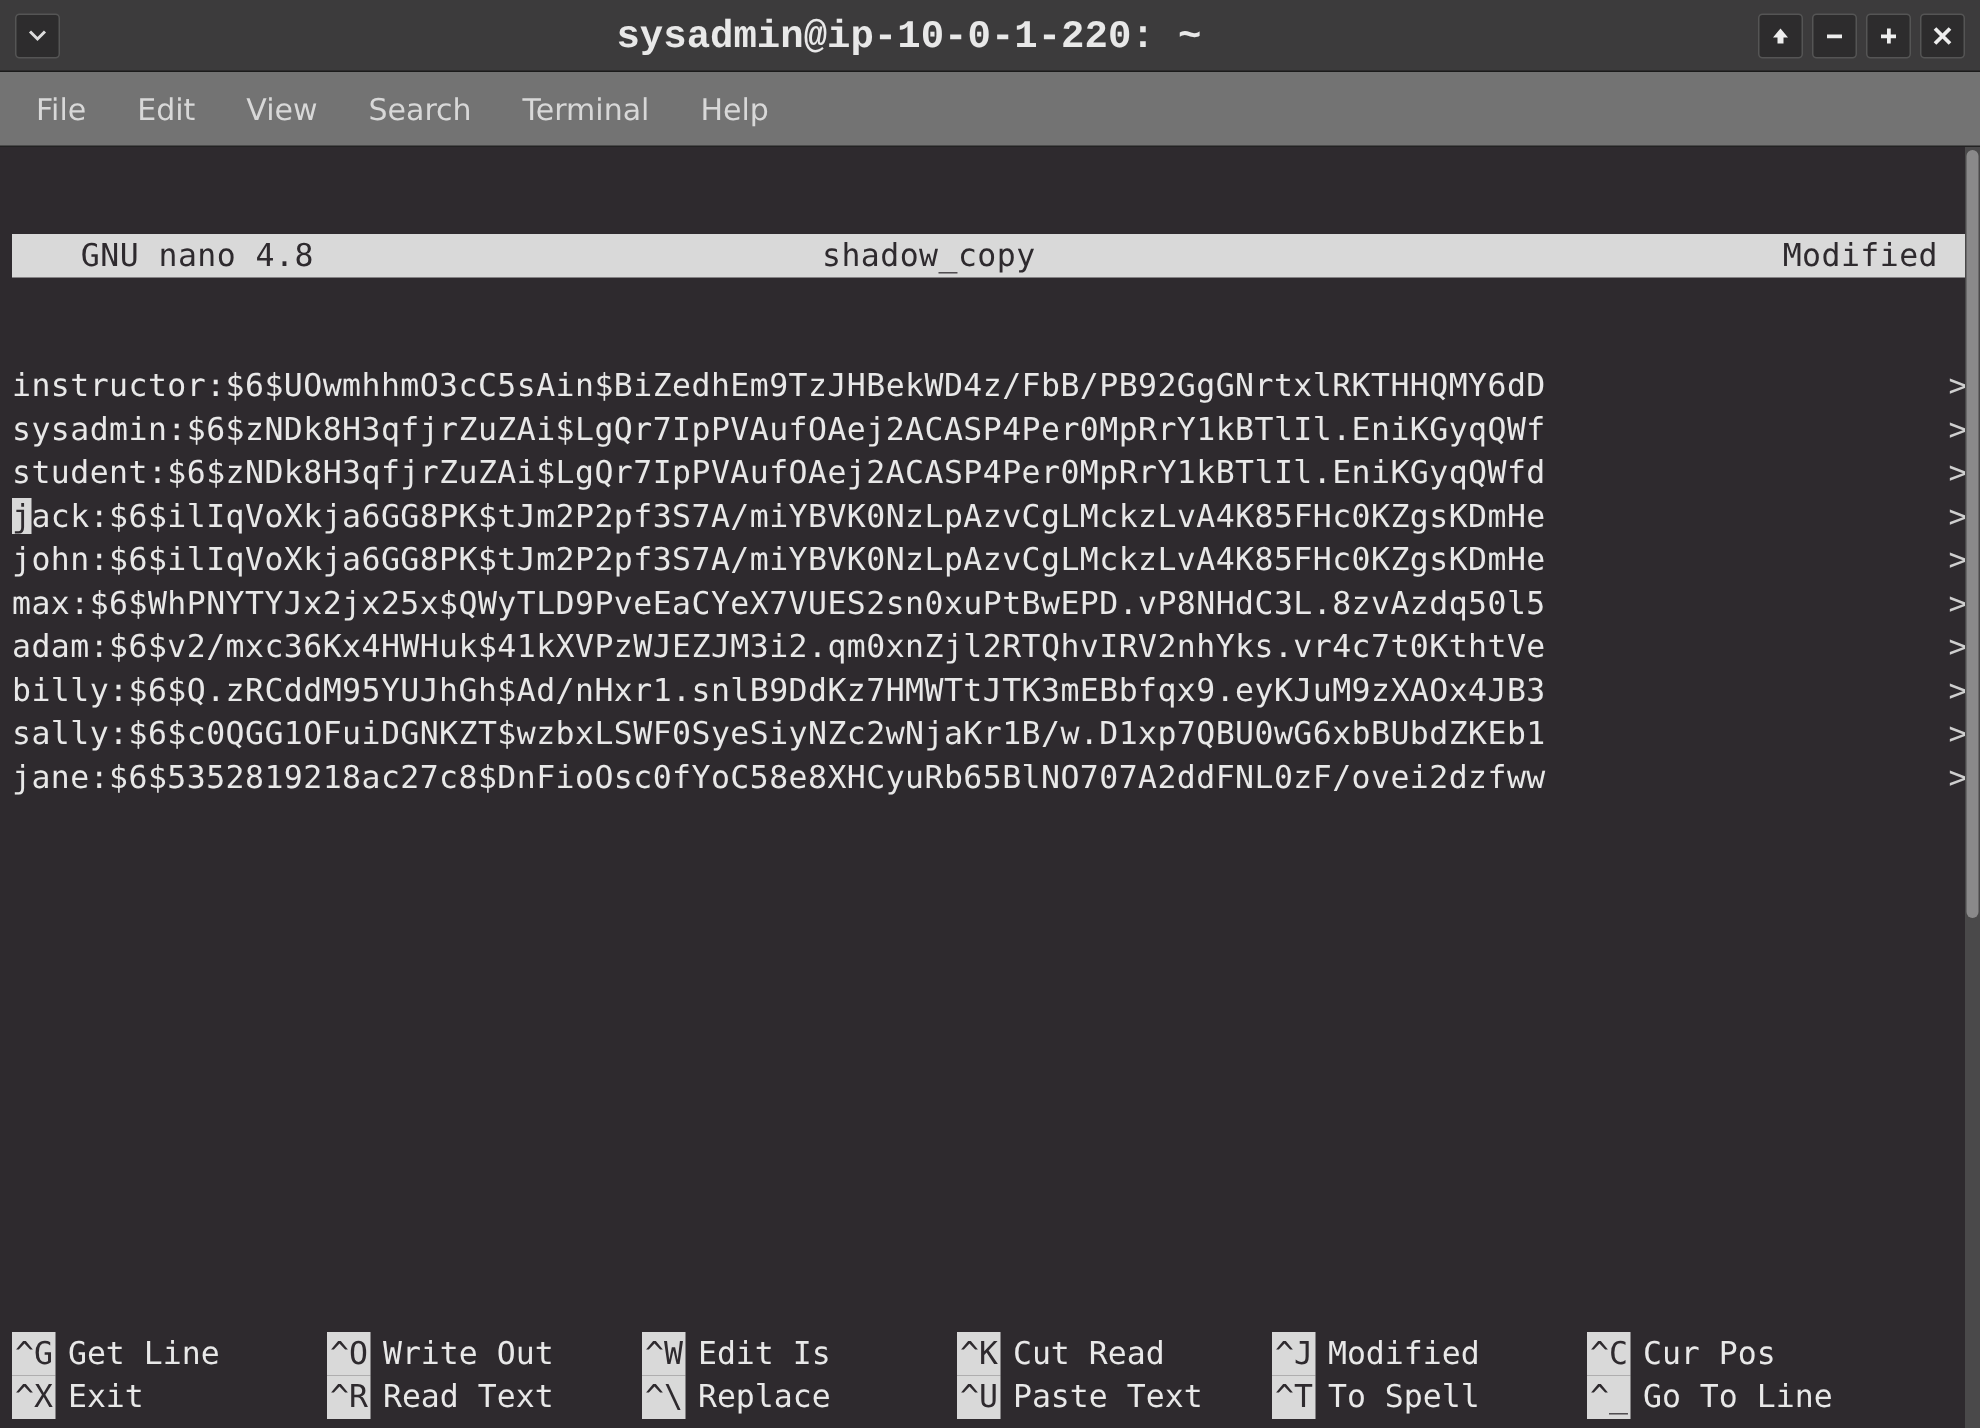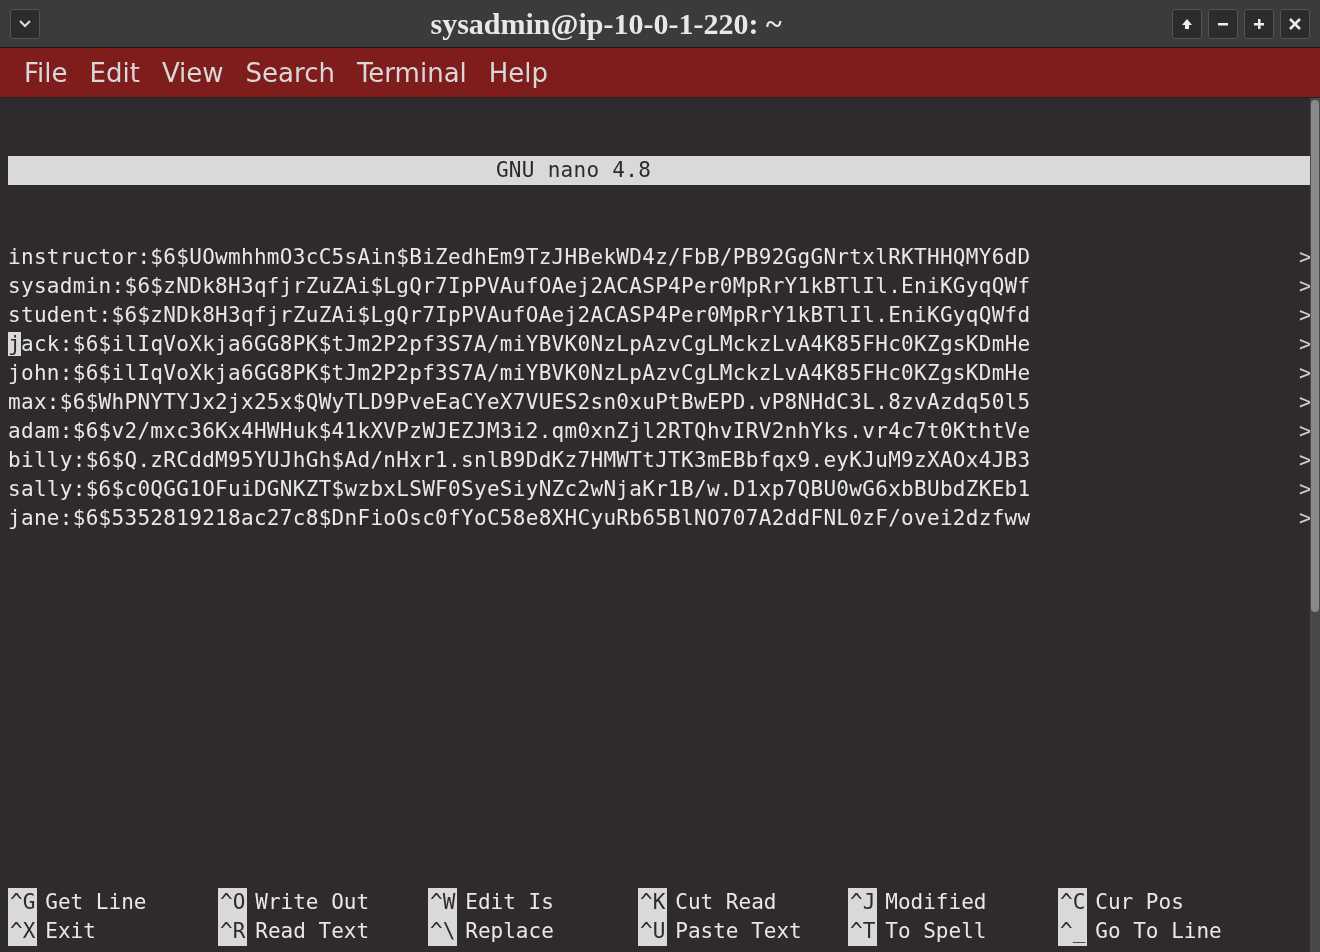--- a/index.html
+++ b/index.html
@@ -26,23 +26,23 @@
     border: 1px solid #555;
     border-radius: 3px;
     display: flex;
     align-items: center;
     justify-content: center;
     cursor: pointer;
   }
   .titlebar .title {
     flex: 1;
     text-align: center;
-    font-family: Liberation Serif, serif;
+    font-family: Liberation Mono, monospace;
     font-weight: bold;
-    font-size: 30px;
+    font-size: 26px;
     color: #e8e8e8;
   }
   .titlebar .win-controls {
     display: flex;
     gap: 6px;
   }
   .titlebar .win-btn {
     width: 30px;
     height: 30px;
     background: #2d2c2d;
@@ -51,27 +51,27 @@
     display: flex;
     align-items: center;
     justify-content: center;
     font-size: 18px;
     font-weight: bold;
     color: #eee;
     cursor: pointer;
   }
   .menubar {
     height: 50px;
-    background: #7f1d1d;
-    display: flex;
-    align-items: center;
-    gap: 22px;
+    background: #737373;
+    display: flex;
+    align-items: center;
+    gap: 34px;
     padding: 0 24px;
     font-family: "DejaVu Sans", sans-serif;
-    font-size: 26px;
+    font-size: 20px;
     color: #d8d8d8;
     border-bottom: 1px solid #222;
   }
   .menubar .menu-item { cursor: pointer; }
   .terminal-wrap {
     position: relative;
     height: calc(952px - 48px - 50px);
     padding: 0 8px 0 8px;
   }
   .terminal {
@@ -82,21 +82,20 @@
     white-space: pre;
     height: 100%;
     overflow: hidden;
   }
   .nano-header {
     background: #d9d9d9;
     color: #2e2a2e;
     display: flex;
     height: 29px;
     align-items: center;
-    flex-direction: column;
   }
   .nano-header .ver { padding-left: 20px; min-width: 420px; }
   .nano-header .fname { flex:1; text-align:left; padding-left: 120px;}
   .nano-header .mod { padding-right: 20px; margin-left: 48px; }
   .content-area {
     color: #e8e8e8;
   }
   .content-line { display:flex;text-align:right; }
   .content-line .txt { flex:0 0 auto; }
   .content-line .cont {
@@ -190,20 +189,21 @@
   <span class="menu-item">View</span>
   <span class="menu-item">Search</span>
   <span class="menu-item">Terminal</span>
   <span class="menu-item">Help</span>
 </div>
 
 <div class="terminal-wrap">
   <div class="terminal">
     <div class="nano-header">
       <span class="ver">  GNU nano 4.8</span>
+      <span class="fname">shadow_copy</span>
       <span class="mod">Modified</span>
     </div>
     <div class="content-area" id="content-area"><div class="content-line"><span class="txt">instructor:$6$UOwmhhmO3cC5sAin$BiZedhEm9TzJHBekWD4z/FbB/PB92GgGNrtxlRKTHHQMY6dD</span><span class="cont">&gt;</span></div><div class="content-line"><span class="txt">sysadmin:$6$zNDk8H3qfjrZuZAi$LgQr7IpPVAufOAej2ACASP4Per0MpRrY1kBTlIl.EniKGyqQWf</span><span class="cont">&gt;</span></div><div class="content-line"><span class="txt">student:$6$zNDk8H3qfjrZuZAi$LgQr7IpPVAufOAej2ACASP4Per0MpRrY1kBTlIl.EniKGyqQWfd</span><span class="cont">&gt;</span></div><div class="content-line"><span class="txt"><span class="cursor-char">j</span>ack:$6$ilIqVoXkja6GG8PK$tJm2P2pf3S7A/miYBVK0NzLpAzvCgLMckzLvA4K85FHc0KZgsKDmHe</span><span class="cont">&gt;</span></div><div class="content-line"><span class="txt">john:$6$ilIqVoXkja6GG8PK$tJm2P2pf3S7A/miYBVK0NzLpAzvCgLMckzLvA4K85FHc0KZgsKDmHe</span><span class="cont">&gt;</span></div><div class="content-line"><span class="txt">max:$6$WhPNYTYJx2jx25x$QWyTLD9PveEaCYeX7VUES2sn0xuPtBwEPD.vP8NHdC3L.8zvAzdq50l5</span><span class="cont">&gt;</span></div><div class="content-line"><span class="txt">adam:$6$v2/mxc36Kx4HWHuk$41kXVPzWJEZJM3i2.qm0xnZjl2RTQhvIRV2nhYks.vr4c7t0KthtVe</span><span class="cont">&gt;</span></div><div class="content-line"><span class="txt">billy:$6$Q.zRCddM95YUJhGh$Ad/nHxr1.snlB9DdKz7HMWTtJTK3mEBbfqx9.eyKJuM9zXAOx4JB3</span><span class="cont">&gt;</span></div><div class="content-line"><span class="txt">sally:$6$c0QGG1OFuiDGNKZT$wzbxLSWF0SyeSiyNZc2wNjaKr1B/w.D1xp7QBU0wG6xbBUbdZKEb1</span><span class="cont">&gt;</span></div><div class="content-line"><span class="txt">jane:$6$5352819218ac27c8$DnFioOsc0fYoC58e8XHCyuRb65BlNO707A2ddFNL0zF/ovei2dzfww</span><span class="cont">&gt;</span></div></div>
   </div>
 
   <div class="nano-footer">
     <div class="footer-row" id="footer-row-0">
         <div class="footer-cell">
           <span class="key">^G</span>
           <span class="lbl">Get Line</span>

